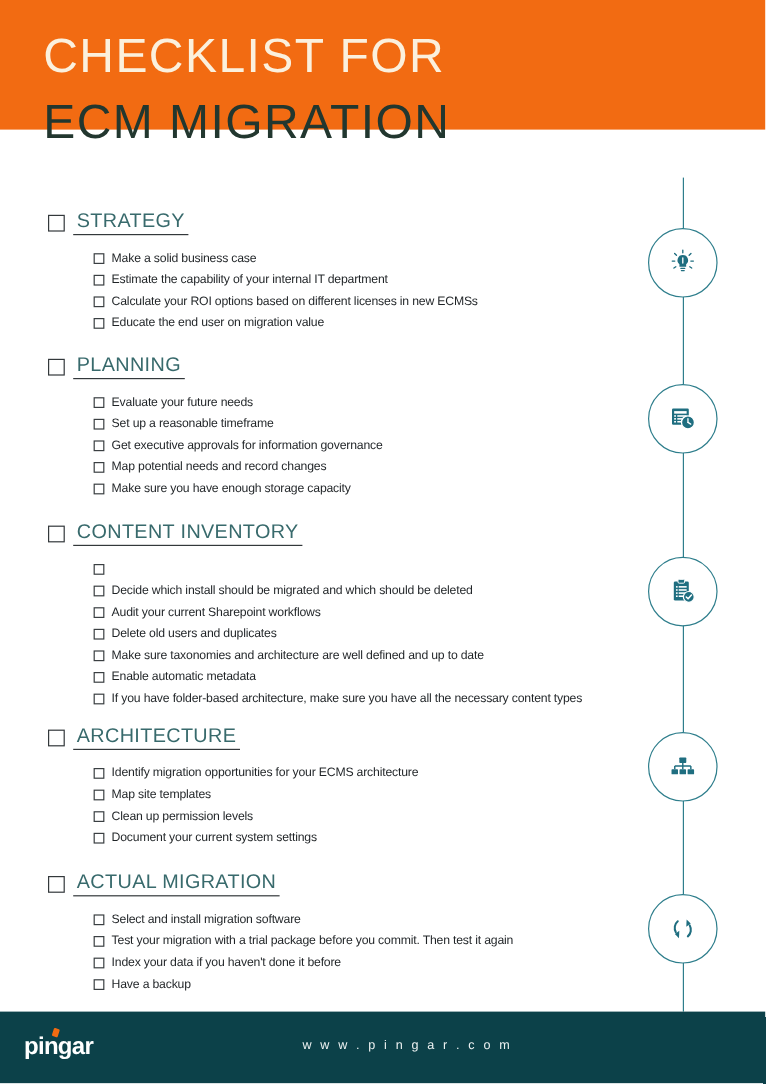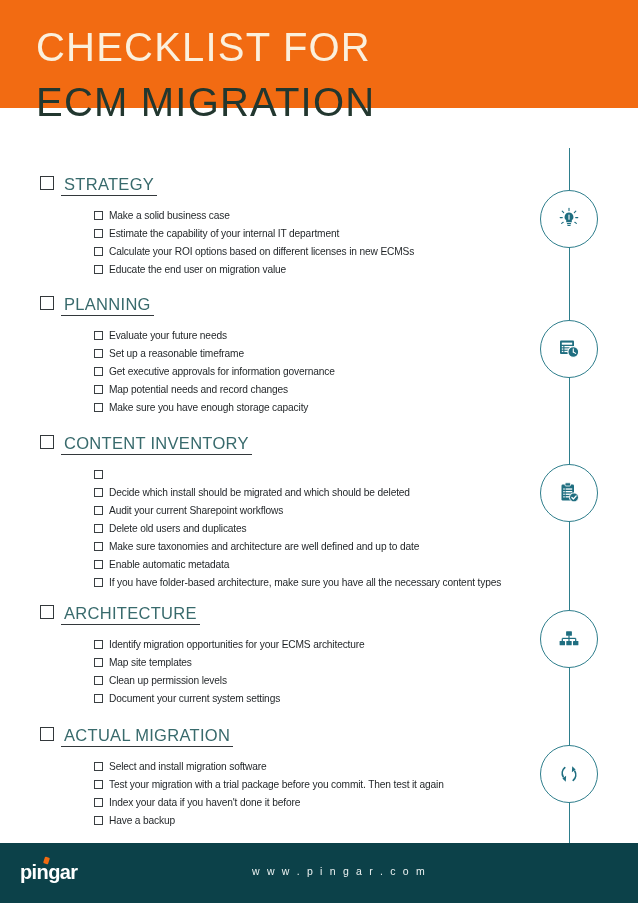--- a/index.html
+++ b/index.html
@@ -69,21 +69,21 @@
     align-items: center;
     justify-content: center;
   }
   .timeline-node svg { display: block; }
 
   
   .section { position: absolute; left: 40px; }
 
   .section-head {
     display: flex;
-    align-items: flex-start;
+    align-items: center;
     gap: 7px;
   }
   .head-box {
     width: 14px;
     height: 14px;
     border: 1.3px solid #33383B;
     background: #ffffff;
     flex: none;
   }
   .head-label {
@@ -98,21 +98,20 @@
   }
 
   .items { margin-top: 11px; padding-left: 38px; }
 
   .item {
     display: flex;
     align-items: center;
     gap: 6px;
     height: 17px;
     margin-bottom: 1px;
-    margin-left: 16px;
   }
   .item-box {
     width: 9px;
     height: 9px;
     border: 1.1px solid #3A3F42;
     background: #ffffff;
     flex: none;
   }
   .item-label {
     font-size: 10.2px;

